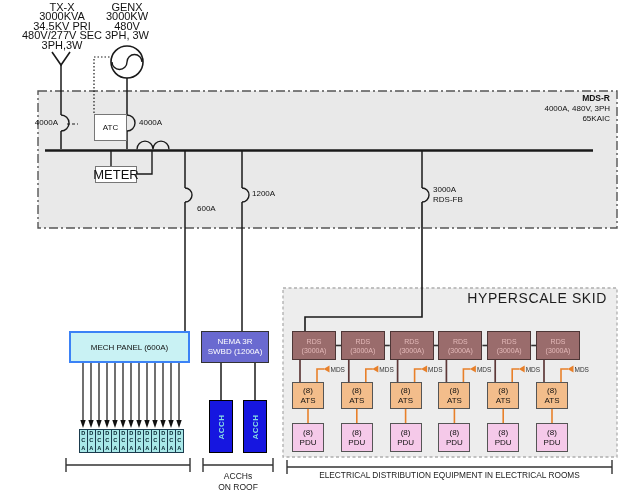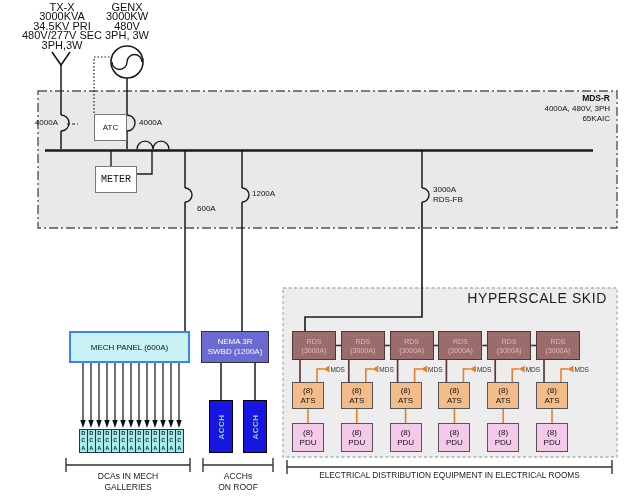--- a/index.html
+++ b/index.html
@@ -151,21 +151,21 @@
     <div>3000KW</div>
     <div>480V</div>
     <div>3PH, 3W</div>
   </div>
 
   <div class="abs feeder-label" style="left:16px; top:118px; width:42px; text-align:right;">4000A</div>
   <div class="vbox outlined" style="left:78px; top:114px; width:33px; height:27px; font-size:8px;margin-left:16px;">
     <span>ATC</span>
   </div>
   <div class="abs feeder-label" style="left:139px; top:118px;">4000A</div>
-  <div class="vbox outlined" style="left:95px; top:166px; width:42px; height:27px; font-size:10px;font-family:Liberation Mono, monospace;">
+  <div class="vbox outlined" style="left:95px; top:166px; width:42px; height:17px; font-size:13px;">
     <span>METER</span>
   </div>
   <div class="abs mds-info" style="left:420px; top:93px; width:190px;">
     <div class="b">MDS-R</div>
     <div>4000A, 480V, 3PH</div>
     <div>65KAIC</div>
   </div>
   <div class="abs feeder-label" style="left:197px; top:204px;">600A</div>
   <div class="abs feeder-label" style="left:252px; top:189px;">1200A</div>
   <div class="abs feeder-label" style="left:433px; top:185px;">
@@ -326,22 +326,18 @@
     </div>
   <div id="acch-row">
       <div class="abs" style="left: 209px; top: 400px; width: 24px; height: 53px; background: rgb(22, 22, 224); border: 1px solid rgb(0, 0, 0); box-sizing: border-box;">
         <span class="acch-text" style="color: rgb(134, 220, 226);">ACCH</span>
       </div>
       <div class="abs" style="left: 243px; top: 400px; width: 24px; height: 53px; background: rgb(22, 22, 224); border: 1px solid rgb(0, 0, 0); box-sizing: border-box;">
         <span class="acch-text" style="color: rgb(134, 220, 226);">ACCH</span>
       </div>
     </div>
 
-  <div class="abs caption" style="left:68px; top:471px; width:120px;">
-    <div>DCAs IN MECH</div>
-    <div>GALLERIES</div>
-  </div>
   <div class="abs caption" style="left:287px; top:470px; width:325px; font-size:8.3px;">ELECTRICAL DISTRIBUTION EQUIPMENT IN ELECTRICAL ROOMS</div>
   <div class="abs caption" style="left:203px; top:471px; width:70px;">
     <div>ACCHs</div>
     <div>ON ROOF</div>
   </div>
 </div>
 
 </body></html>

